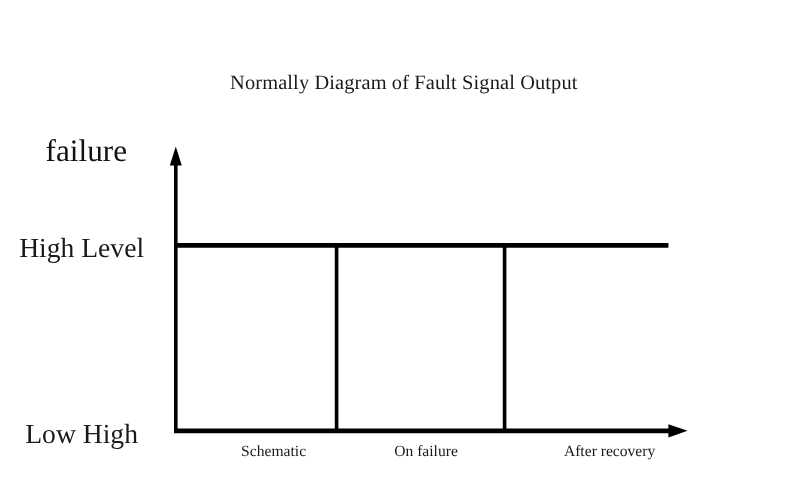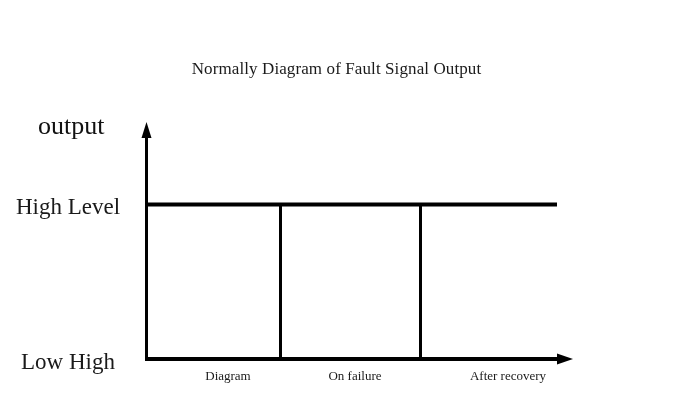--- a/index.html
+++ b/index.html
@@ -69,21 +69,21 @@
     top: 0;
   }
 </style>
 </head>
 <body>
 
 <div id="canvas">
 
   <div id="chart-title">Normally Diagram of Fault Signal Output</div>
 
-  <div id="y-axis-title">output</div>
+  <div id="y-axis-title">failure</div>
 
   <div class="axis-tick-label" id="label-high-level">High Level</div>
 
   <div class="axis-tick-label" id="label-low-level">Low High</div>
 
   <svg id="plot-svg" width="673" height="420">
 
     <line x1="146.5" y1="131" x2="146.5" y2="360" stroke="#000000" stroke-width="3"></line>
 
     <polygon points="146.5,122 141.5,138 151.5,138" fill="#000000"></polygon>
@@ -92,19 +92,19 @@
 
     <polygon points="573,359 557,353.5 557,364.5" fill="#000000"></polygon>
 
     <line x1="145" y1="204.5" x2="557" y2="204.5" stroke="#000000" stroke-width="4"></line>
 
     <line x1="280.5" y1="203" x2="280.5" y2="360" stroke="#000000" stroke-width="3"></line>
 
     <line x1="420.5" y1="203" x2="420.5" y2="360" stroke="#000000" stroke-width="3"></line>
   </svg>
 
-  <div class="category-label" id="category-normally">Diagram</div>
+  <div class="category-label" id="category-normally">Schematic</div>
 
   <div class="category-label" id="category-after-recovery">After recovery</div>
 
   <div class="category-label" id="category-on-failure">On failure</div>
 
 </div>
 
 </body></html>

